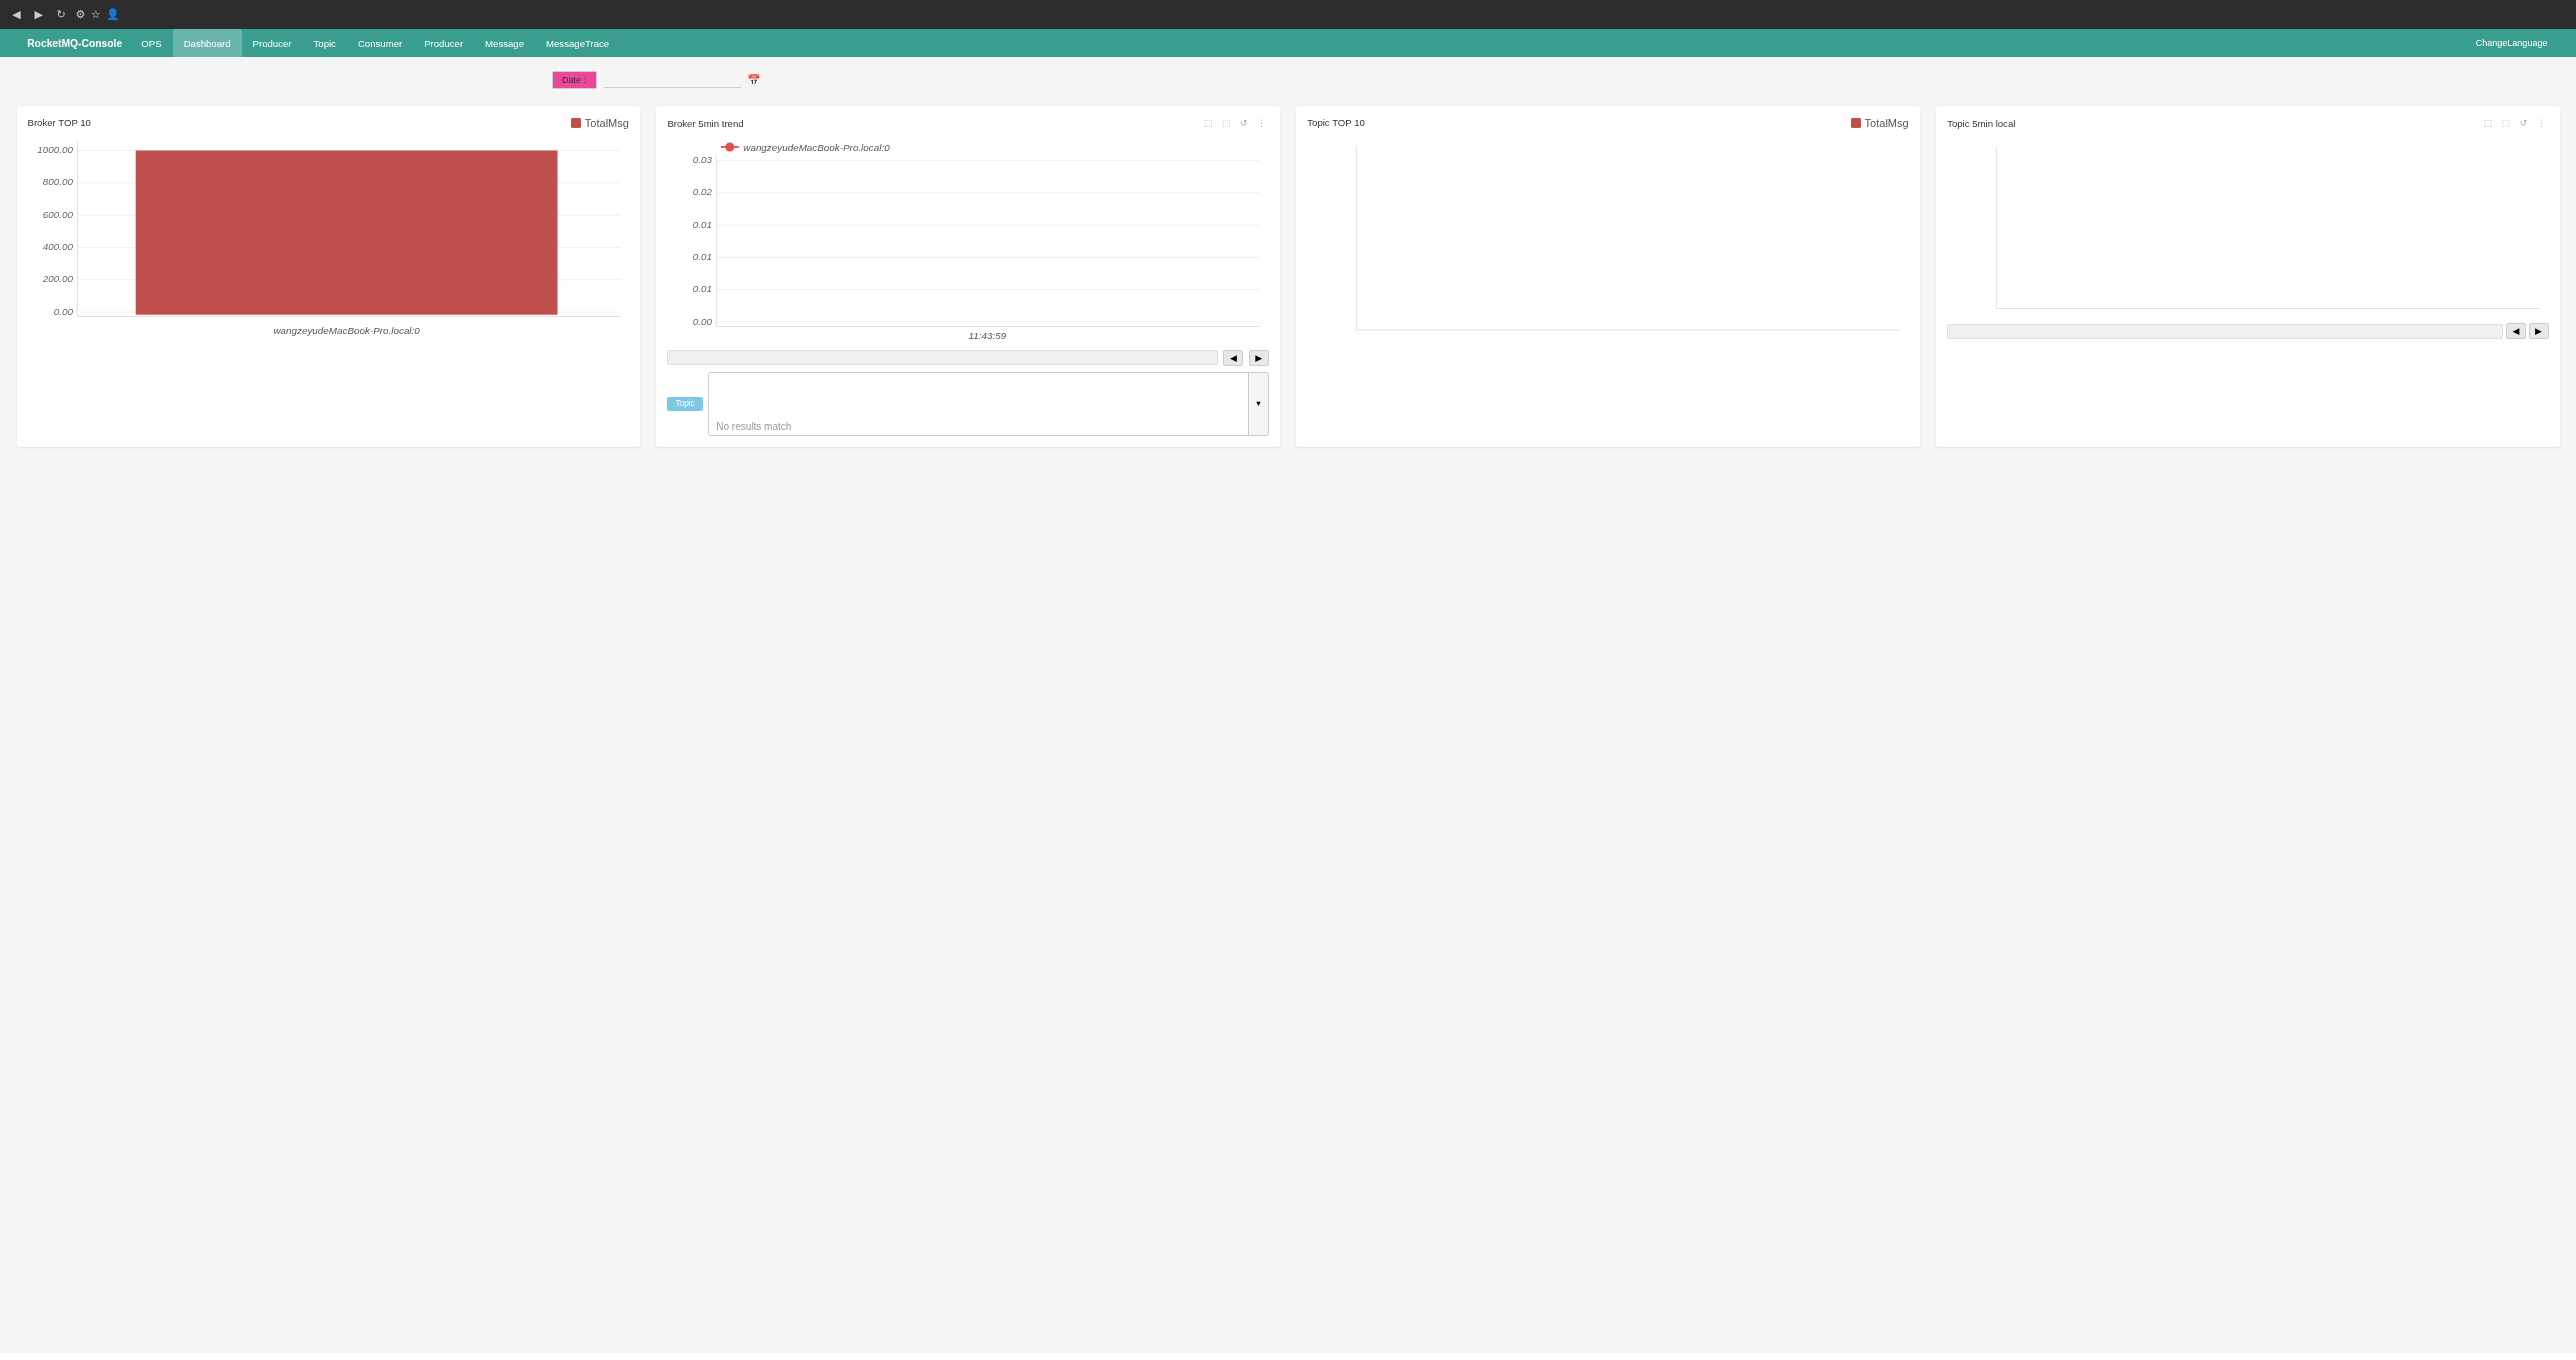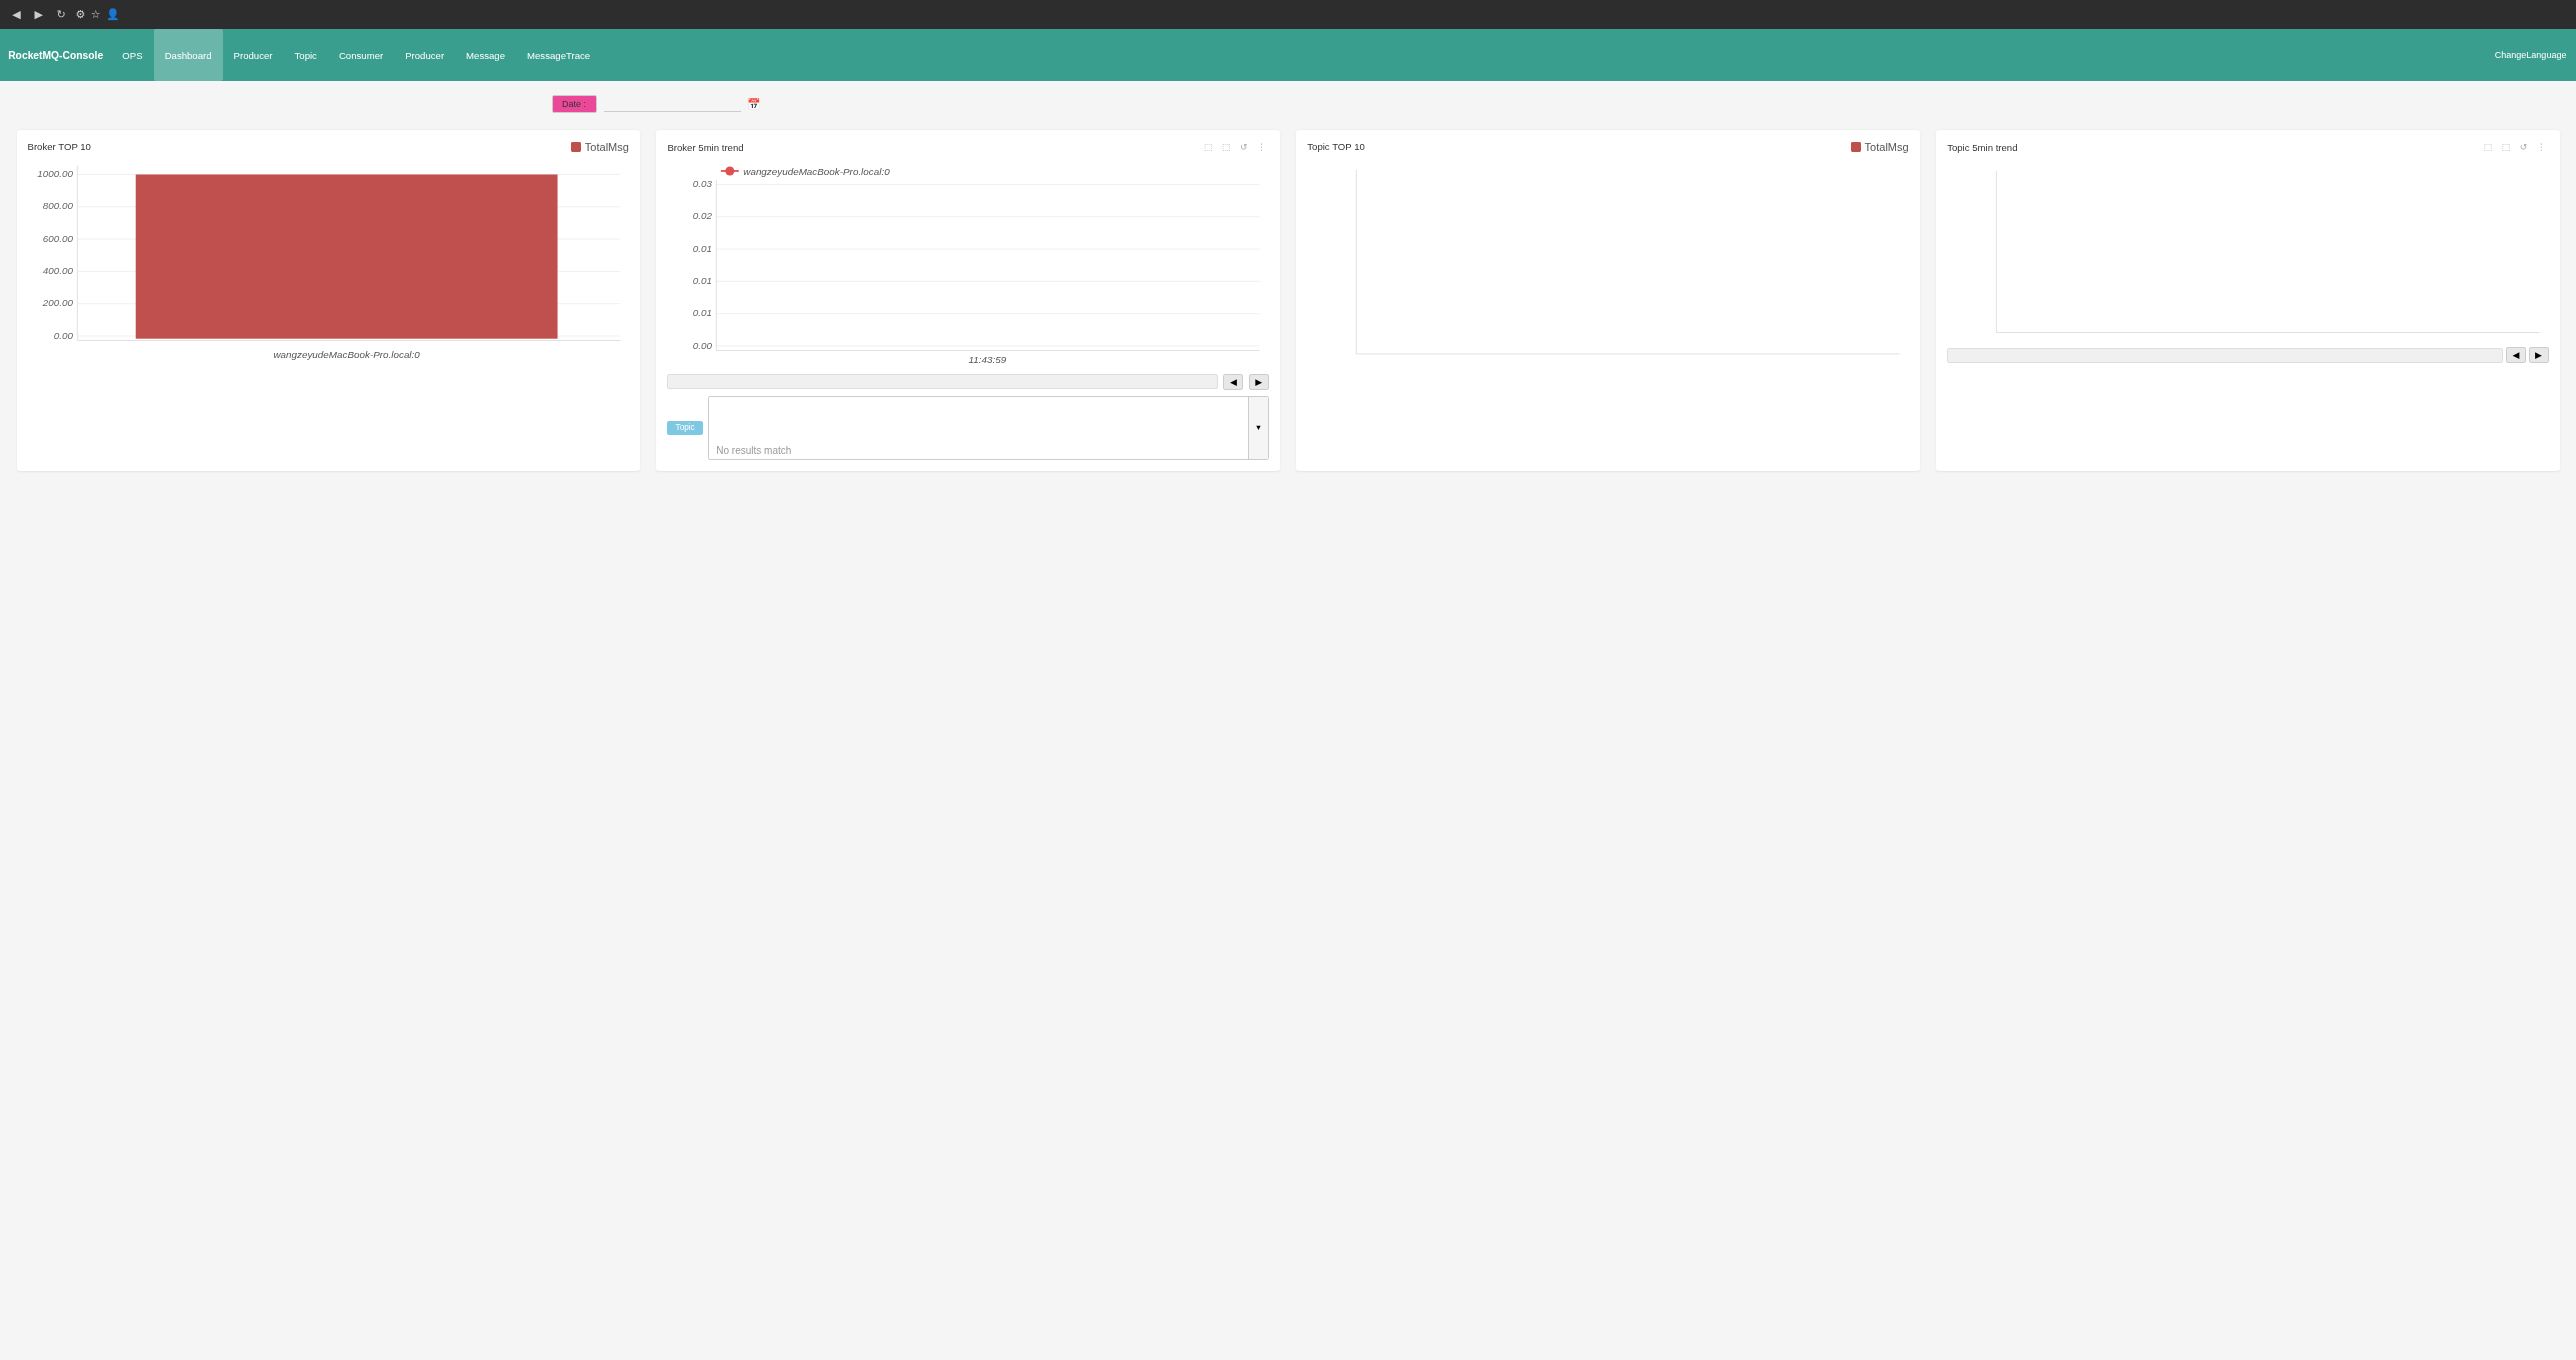--- a/index.html
+++ b/index.html
@@ -38,22 +38,22 @@
       gap: 5.5px;
       color: #ccc;
       font-size: 11px;
     }
 
     
     .top-nav {
       background: #3a9e8e;
       display: flex;
       align-items: center;
-      padding: 0 0;
-      height: 52px;
+      padding: 0 19px;
+      height: 28px;
     }
     .nav-brand {
       color: #fff;
       font-weight: bold;
       font-size: 10.3px;
       padding: 5.5px 8.2px;
       white-space: nowrap;
     }
     .nav-item {
       color: #fff;
@@ -382,21 +382,21 @@
 
           <line x1="55" y1="10" x2="55" y2="215" stroke="#ddd" stroke-width="1"></line>
 
           <line x1="55" y1="215" x2="660" y2="215" stroke="#ddd" stroke-width="1"></line>
         </svg>
       </div>
     </div>
 
     <div class="chart-panel">
       <div class="chart-header">
-        <span class="chart-title">Topic 5min trend</span>
+        <span class="chart-title">Topic 5min local</span>
         <div class="chart-icons">
           <button class="chart-icon-btn">⬚</button>
           <button class="chart-icon-btn">⬚</button>
           <button class="chart-icon-btn">↺</button>
           <button class="chart-icon-btn">⋮</button>
         </div>
       </div>
       <div class="chart-svg-container">
         <svg class="chart-area-svg" viewBox="0 0 670 200">
 

